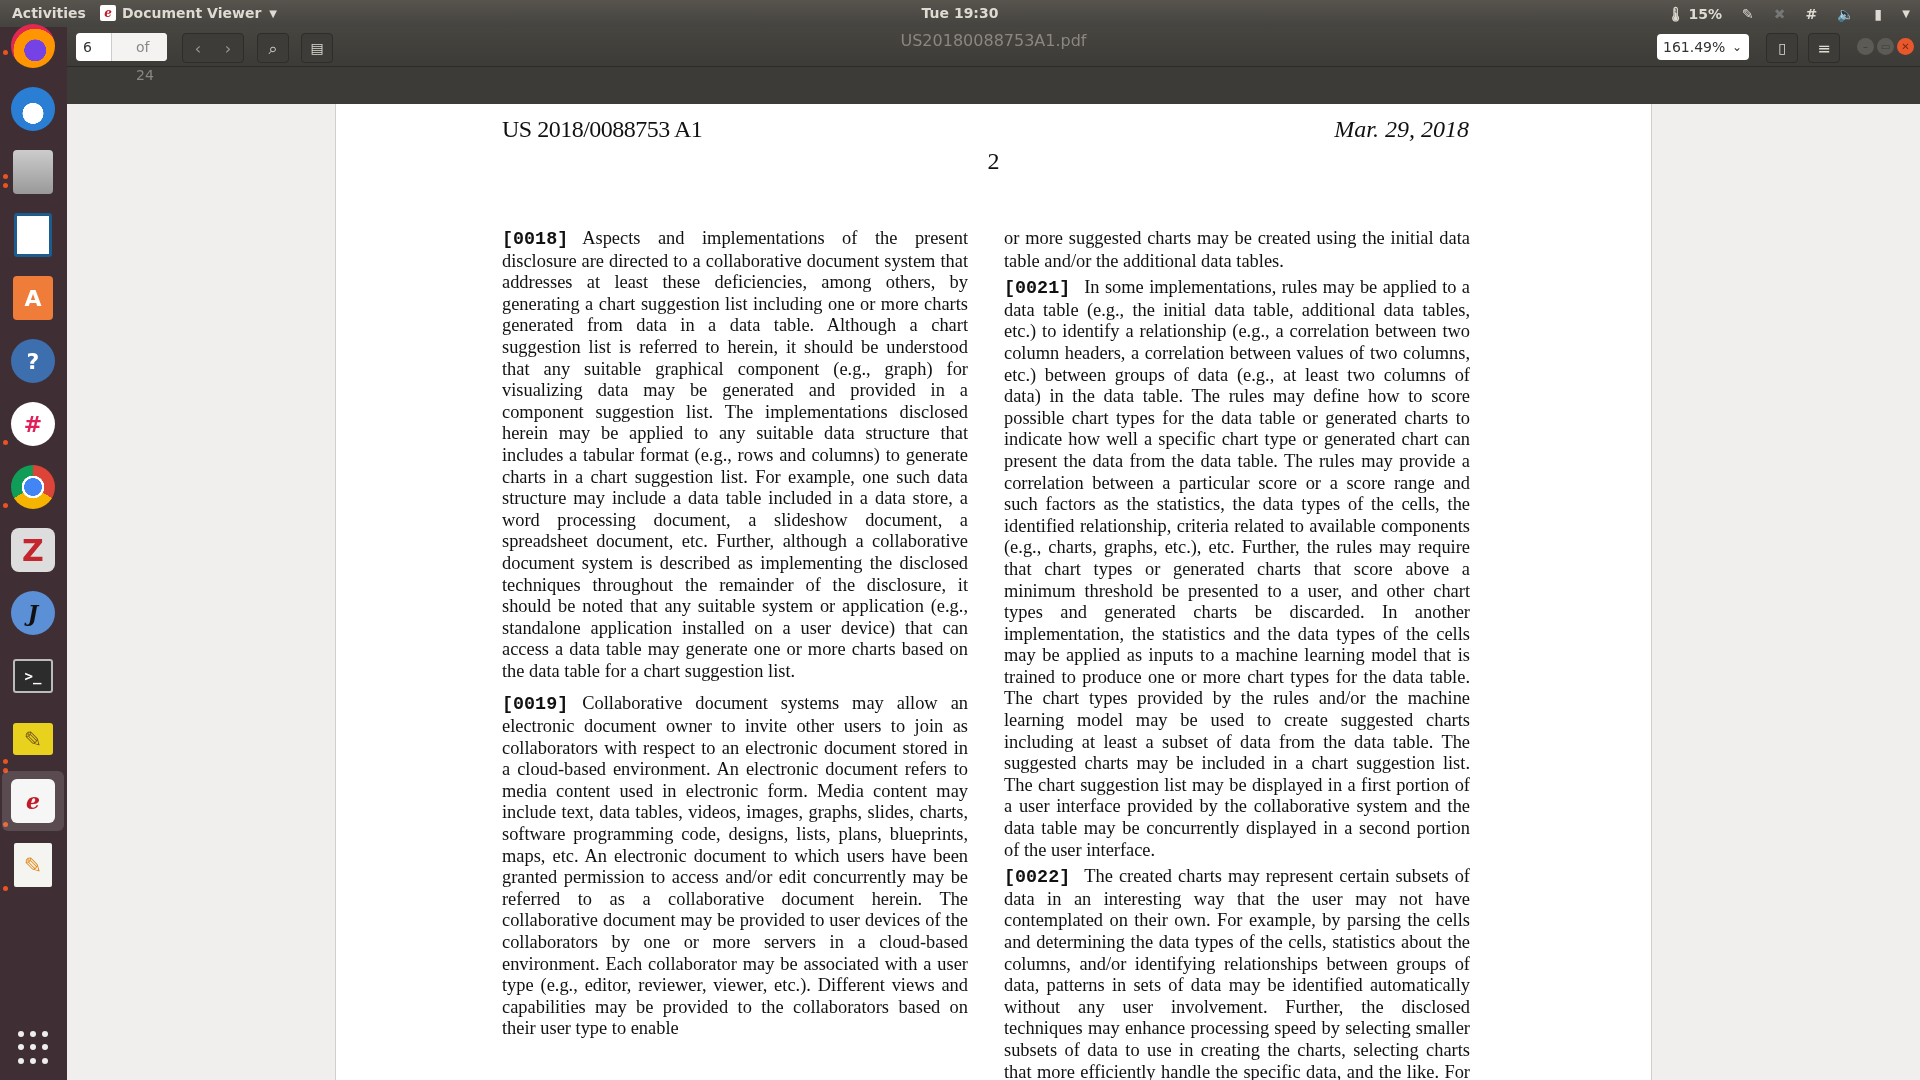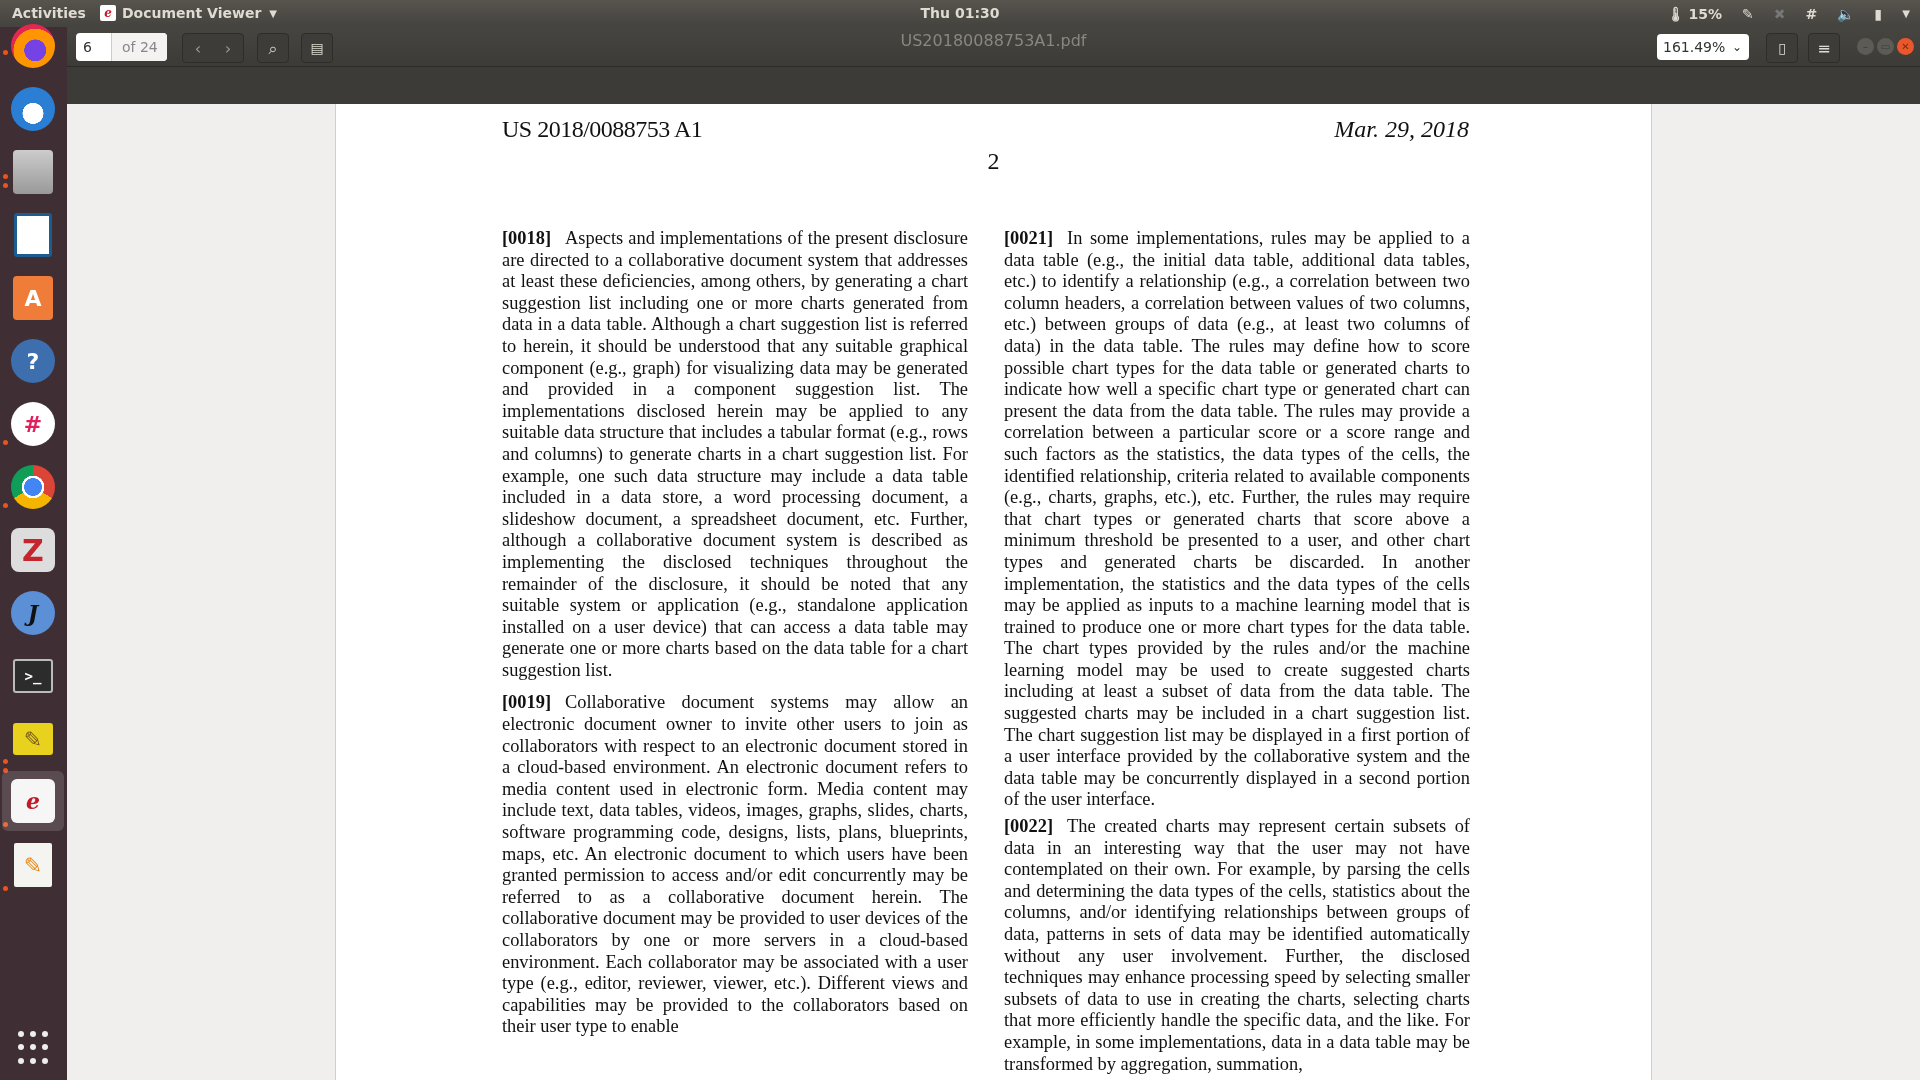--- a/index.html
+++ b/index.html
@@ -22,21 +22,21 @@
   .dock-item.active { background: rgba(255,255,255,0.14); width: 62px; left: 2px; height: 60px; }
   .dock-item .ico { width: 44px; height: 44px; border-radius: 50%; display: flex; align-items: center; justify-content: center; font-weight: bold; color: #fff; font-size: 22px; }
   .dock-dot { position: absolute; left: 3px; width: 5px; height: 5px; border-radius: 50%; background: #e95420; }
   .apps-grid { position: absolute; left: 16px; top: 1004px; width: 34px; height: 34px; display: grid; grid-template-columns: repeat(3, 6px); grid-gap: 6px; justify-content: center; }
   .apps-grid i { width: 6px; height: 6px; background: #eee; border-radius: 50%; display: block; }
 
   
   #headerbar { position: absolute; left: 67px; top: 27px; width: 1853px; height: 40px; background: linear-gradient(#464540, #3c3b37); border-bottom: 1px solid #2c2b28; }
   .pagebox { position: absolute; left: 9px; top: 6px; height: 28px; width: 91px; background: #fff; border-radius: 4px; display: flex; font-size: 14px; }
   .pagebox .cur { width: 36px; padding-left: 7px; line-height: 28px; color: #333; border-right: 1px solid #ccc; }
-  .pagebox .total { line-height: 28px; padding-left: 10px; color: #888; background: #f4f3f1; border-radius: 0 4px 4px 0; flex: 1; }
+  .pagebox .total { line-height: 28px; padding-left: 24px; color: #888; background: #f4f3f1; border-radius: 0 4px 4px 0; flex: 1; }
   .hbtn { position: absolute; top: 6px; height: 30px; border: 1px solid #2e2d2a; border-radius: 4px; background: #3d3c38; color: #dfdbd2; display: flex; align-items: center; justify-content: center; font-size: 16px; }
   .navgroup { left: 115px; width: 62px; }
   .navgroup span { width: 30px; text-align: center; color: #9a978f; }
   .titlebox { position: absolute; left: 0; width: 1853px; top: 4px; text-align: center; pointer-events: none; }
   .titlebox .t1 { color: #dfdbd2; font-weight: bold; font-size: 13px; }
   .titlebox .t2 { color: #8b877f; font-size: 16px; }
   .zoombox { position: absolute; left: 1590px; top: 7px; width: 92px; height: 26px; background: #fff; border-radius: 4px; color: #333; font-size: 14px; line-height: 26px; padding-left: 6px; }
   .zoombox .chev { position: absolute; right: 7px; top: 0; font-size: 12px; }
   .winbtn { position: absolute; top: 11px; width: 17px; height: 17px; border-radius: 50%; background: #5d5b56; color: #3c3b37; font-size: 10px; text-align: center; line-height: 17px; }
   .winbtn.close { background: #e9582d; color: #7a2a10; }
@@ -44,33 +44,33 @@
   
   #viewer { position: absolute; left: 67px; top: 67px; width: 1853px; height: 1013px; background: #f0efed; margin-top: 37px; }
   #page { position: absolute; left: 268px; top: 0; width: 1317px; height: 1013px; background: #fff; border-left: 1px solid #d0cfcc; border-right: 1px solid #d0cfcc; font-family: "Liberation Serif", serif; color: #111; overflow: hidden; }
   .hdr-left { position: absolute; left: 166px; top: 12px; font-size: 24px; letter-spacing: -0.5px; }
   .hdr-right { position: absolute; right: 182px; top: 12px; font-size: 24px; font-style: italic; }
   .pnum { position: absolute; left: 0; width: 100%; top: 44px; text-align: center; font-size: 24px; }
   .col { position: absolute; top: 124px; font-size: 18.4px; line-height: 21.6px; text-align: justify; hyphens: none; }
   .col.left { left: 166px; width: 466px; }
   .col.right { left: 668px; width: 466px; }
   .col p { margin-bottom: 11px; }
-  .col p b { font-weight: bold; margin-right: 14px; }
+  .col p b { font-weight: bold; margin-right: 14px; font-family: Liberation Mono, monospace; }
 </style>
 </head>
 <body>
 
 <div id="topbar">
   <span class="activities">Activities</span>
   <div class="appmenu">
     <span class="appicon">e</span>
     <span>Document Viewer</span>
     <span class="caret">▼</span>
   </div>
-  <span class="clock">Thu 01:30</span>
+  <span class="clock">Tue 19:30</span>
   <div class="tray">
     <span class="temp">
       <span>🌡</span>
       <span>15%</span>
     </span>
     <span>✎</span>
     <span style="color:#777">✖</span>
     <span>#</span>
     <span>🔈</span>
     <span>▮</span>
@@ -181,17 +181,18 @@
     <div class="hdr-left">US 2018/0088753 A1</div>
     <div class="hdr-right">Mar. 29, 2018</div>
     <div class="pnum">2</div>
 
     <div class="col left">
       <p><b>[0018]</b><span>Aspects and implementations of the present disclosure are directed to a collaborative document system that addresses at least these deficiencies, among others, by generating a chart suggestion list including one or more charts generated from data in a data table. Although a chart suggestion list is referred to herein, it should be understood that any suitable graphical component (e.g., graph) for visualizing data may be generated and provided in a component suggestion list. The implementations disclosed herein may be applied to any suitable data structure that includes a tabular format (e.g., rows and columns) to generate charts in a chart suggestion list. For example, one such data structure may include a data table included in a data store, a word processing document, a slideshow document, a spreadsheet document, etc. Further, although a collaborative document system is described as implementing the disclosed techniques throughout the remainder of the disclosure, it should be noted that any suitable system or application (e.g., standalone application installed on a user device) that can access a data table may generate one or more charts based on the data table for a chart suggestion list.</span></p>
       <p><b>[0019]</b><span>Collaborative document systems may allow an electronic document owner to invite other users to join as collaborators with respect to an electronic document stored in a cloud-based environment. An electronic document refers to media content used in electronic form. Media content may include text, data tables, videos, images, graphs, slides, charts, software programming code, designs, lists, plans, blueprints, maps, etc. An electronic document to which users have been granted permission to access and/or edit concurrently may be referred to as a collaborative document herein. The collaborative document may be provided to user devices of the collaborators by one or more servers in a cloud-based environment. Each collaborator may be associated with a user type (e.g., editor, reviewer, viewer, etc.). Different views and capabilities may be provided to the collaborators based on their user type to enable</span></p>
     </div>
 
     <div class="col right">
+      <p style="margin-bottom:5px"><b style="margin-right:0"></b><span>or more suggested charts may be created using the initial data table and/or the additional data tables.</span></p>
       <p style="margin-bottom:5px"><b>[0021]</b><span>In some implementations, rules may be applied to a data table (e.g., the initial data table, additional data tables, etc.) to identify a relationship (e.g., a correlation between two column headers, a correlation between values of two columns, etc.) between groups of data (e.g., at least two columns of data) in the data table. The rules may define how to score possible chart types for the data table or generated charts to indicate how well a specific chart type or generated chart can present the data from the data table. The rules may provide a correlation between a particular score or a score range and such factors as the statistics, the data types of the cells, the identified relationship, criteria related to available components (e.g., charts, graphs, etc.), etc. Further, the rules may require that chart types or generated charts that score above a minimum threshold be presented to a user, and other chart types and generated charts be discarded. In another implementation, the statistics and the data types of the cells may be applied as inputs to a machine learning model that is trained to produce one or more chart types for the data table. The chart types provided by the rules and/or the machine learning model may be used to create suggested charts including at least a subset of data from the data table. The suggested charts may be included in a chart suggestion list. The chart suggestion list may be displayed in a first portion of a user interface provided by the collaborative system and the data table may be concurrently displayed in a second portion of the user interface.</span></p>
       <p><b>[0022]</b><span>The created charts may represent certain subsets of data in an interesting way that the user may not have contemplated on their own. For example, by parsing the cells and determining the data types of the cells, statistics about the columns, and/or identifying relationships between groups of data, patterns in sets of data may be identified automatically without any user involvement. Further, the disclosed techniques may enhance processing speed by selecting smaller subsets of data to use in creating the charts, selecting charts that more efficiently handle the specific data, and the like. For example, in some implementations, data in a data table may be transformed by aggregation, summation,</span></p>
     </div>
   </div>
 </div>
 
 </body></html>

